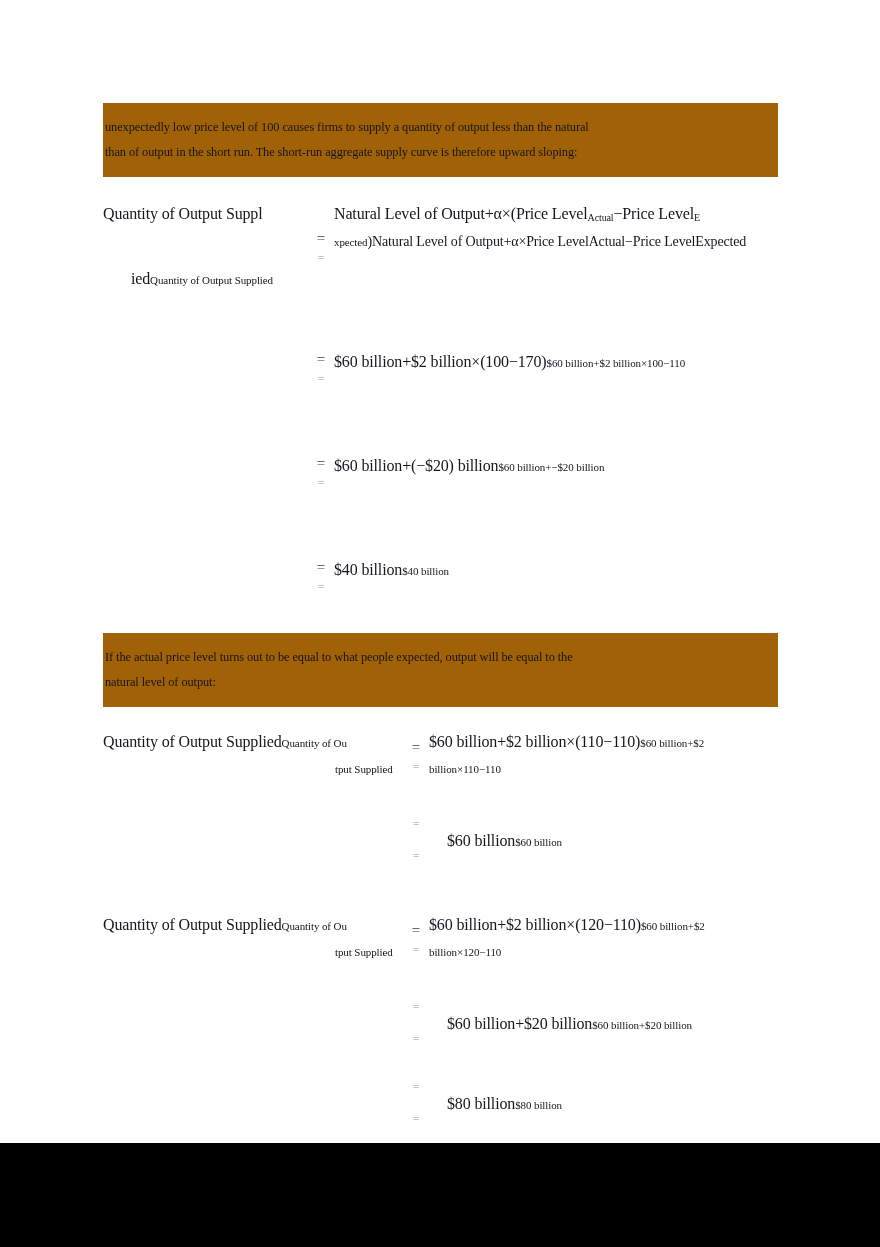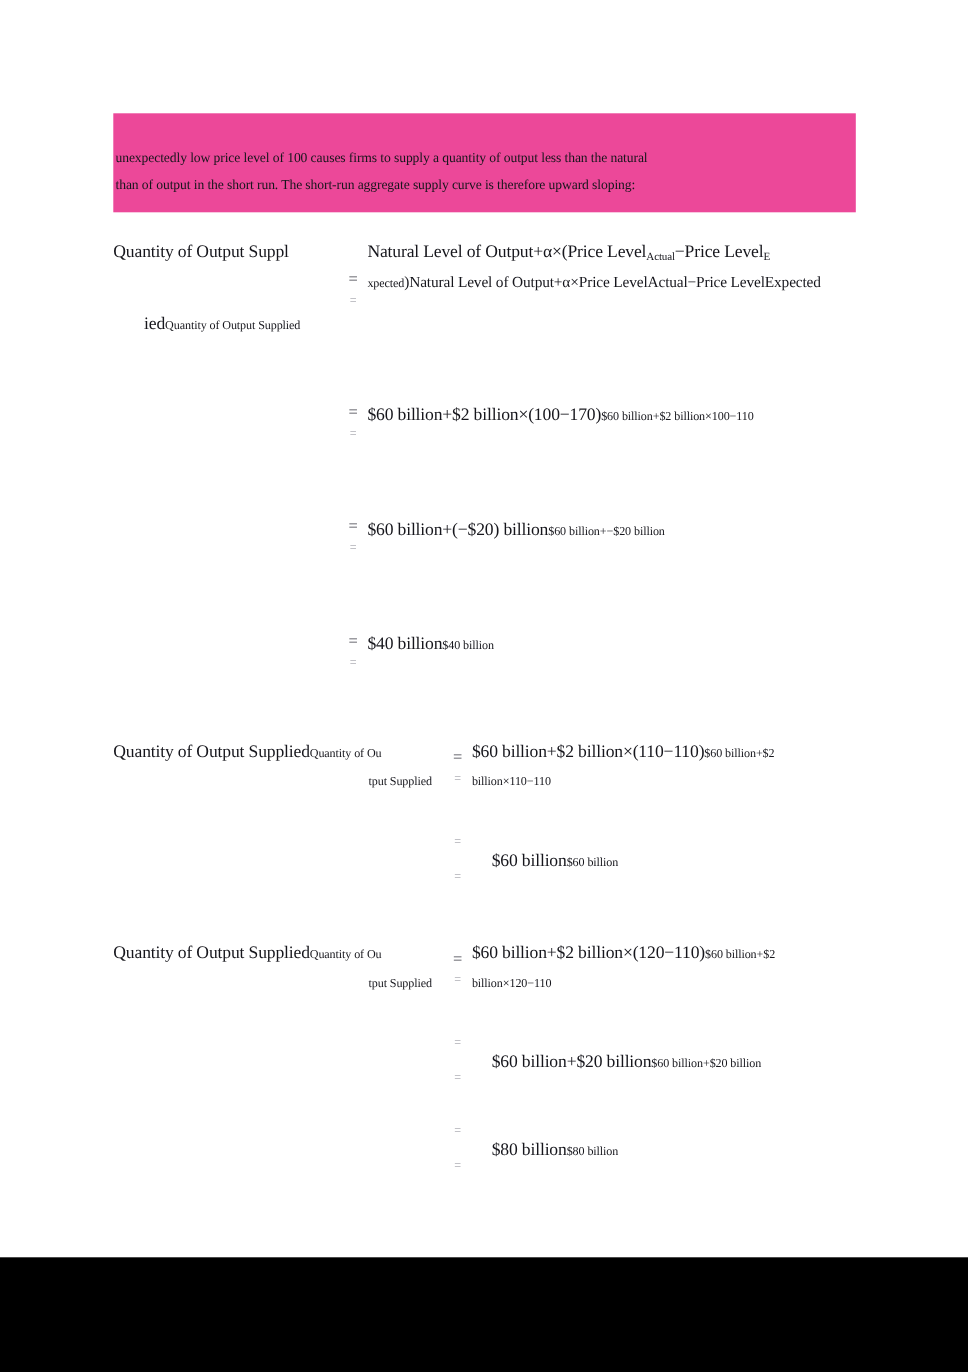--- a/index.html
+++ b/index.html
@@ -37,22 +37,22 @@
   
   .content-col {
     position: absolute;
     left: 103px;
     top: 0;
     width: 675px;
   }
 
   
   .prose-block {
-    background: #ec4899;
-    padding: 28px 2px 12px 2px;
+    background: #a16207;
+    padding: 12px 2px 12px 2px;
     font-size: 12.4px;
     line-height: 25px;
     color: #16161c;
     letter-spacing: -0.1px;
   }
   .prose-line {
     display: block;
     white-space: nowrap;
   }
 
@@ -225,20 +225,24 @@
           </td>
           <td class="eq-rhs">
             <span class="mml">$40 billion</span><span class="ann">$40 billion</span>
           </td>
         </tr>
       </tbody>
     </table>
 
     <div class="sp-lg" style="height:38px;"></div>
 
+    <div class="prose-block">
+      <span class="prose-line">If the actual price level turns out to be equal to what people expected, output will be equal to the</span>
+      <span class="prose-line">natural level of output:</span>
+    </div>
 
     <div class="sp-md" style="height:22px;"></div>
 
     <table class="eq-table">
       <tbody>
         <tr class="eq-row">
           <td class="eq-lhs eq-lhs-wide">
             <span class="eq-cont-line">
               <span class="mml">Quantity of Output Supplied</span><span class="ann">Quantity of Ou</span>
             </span>

